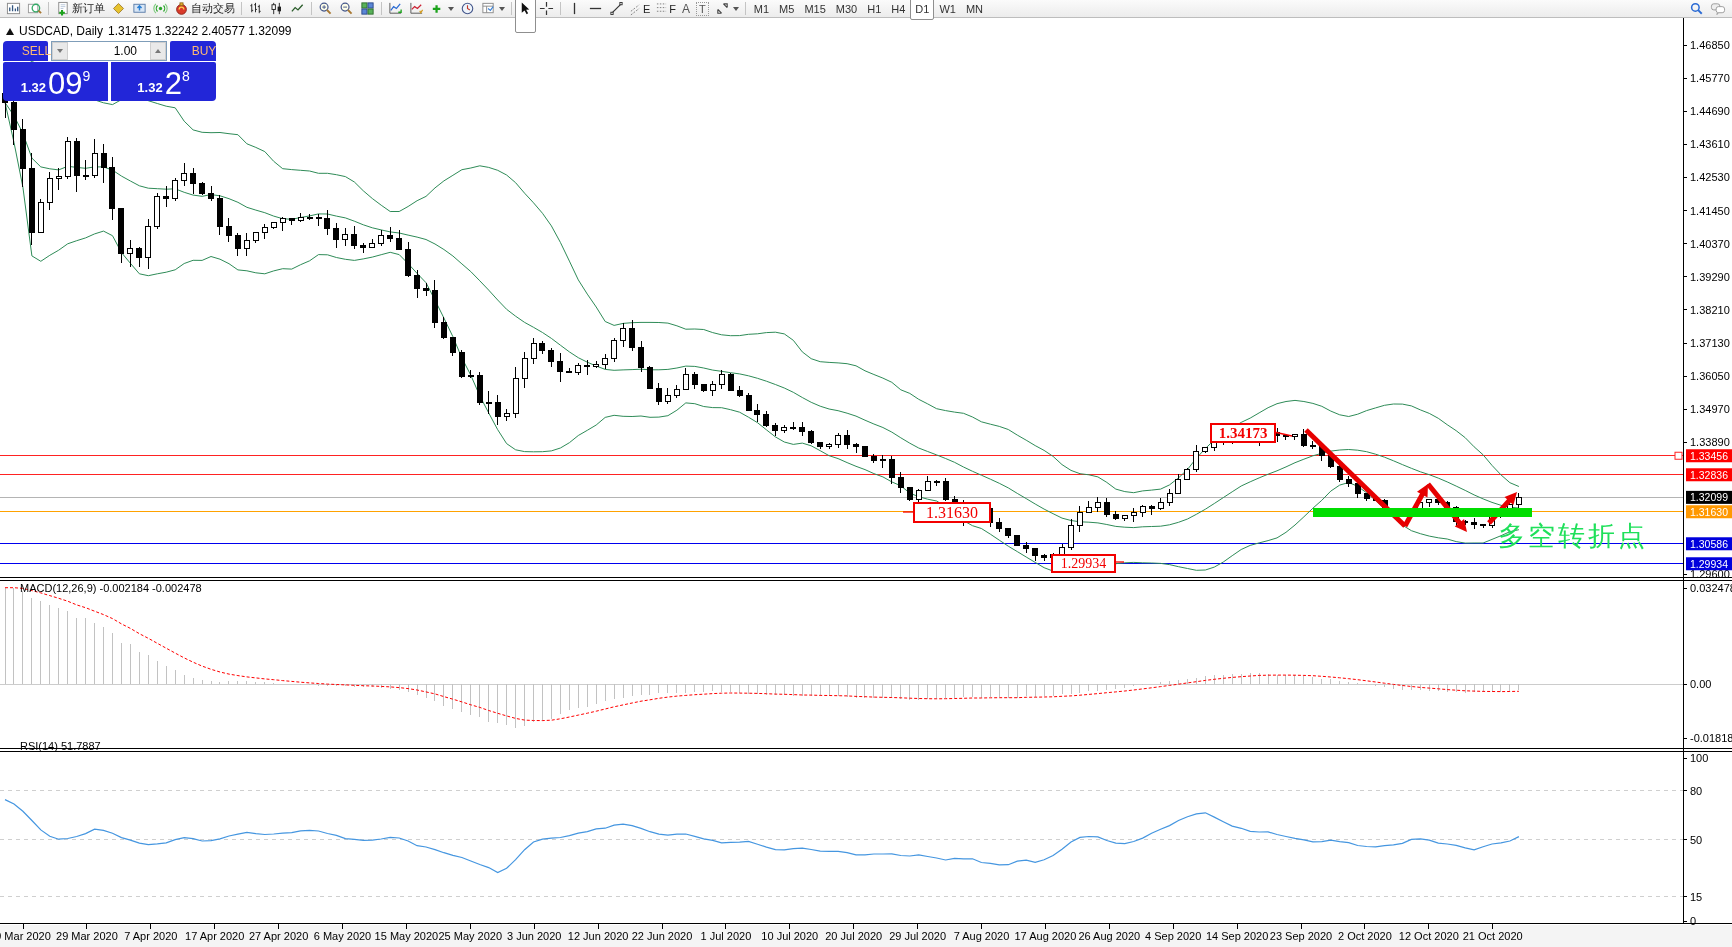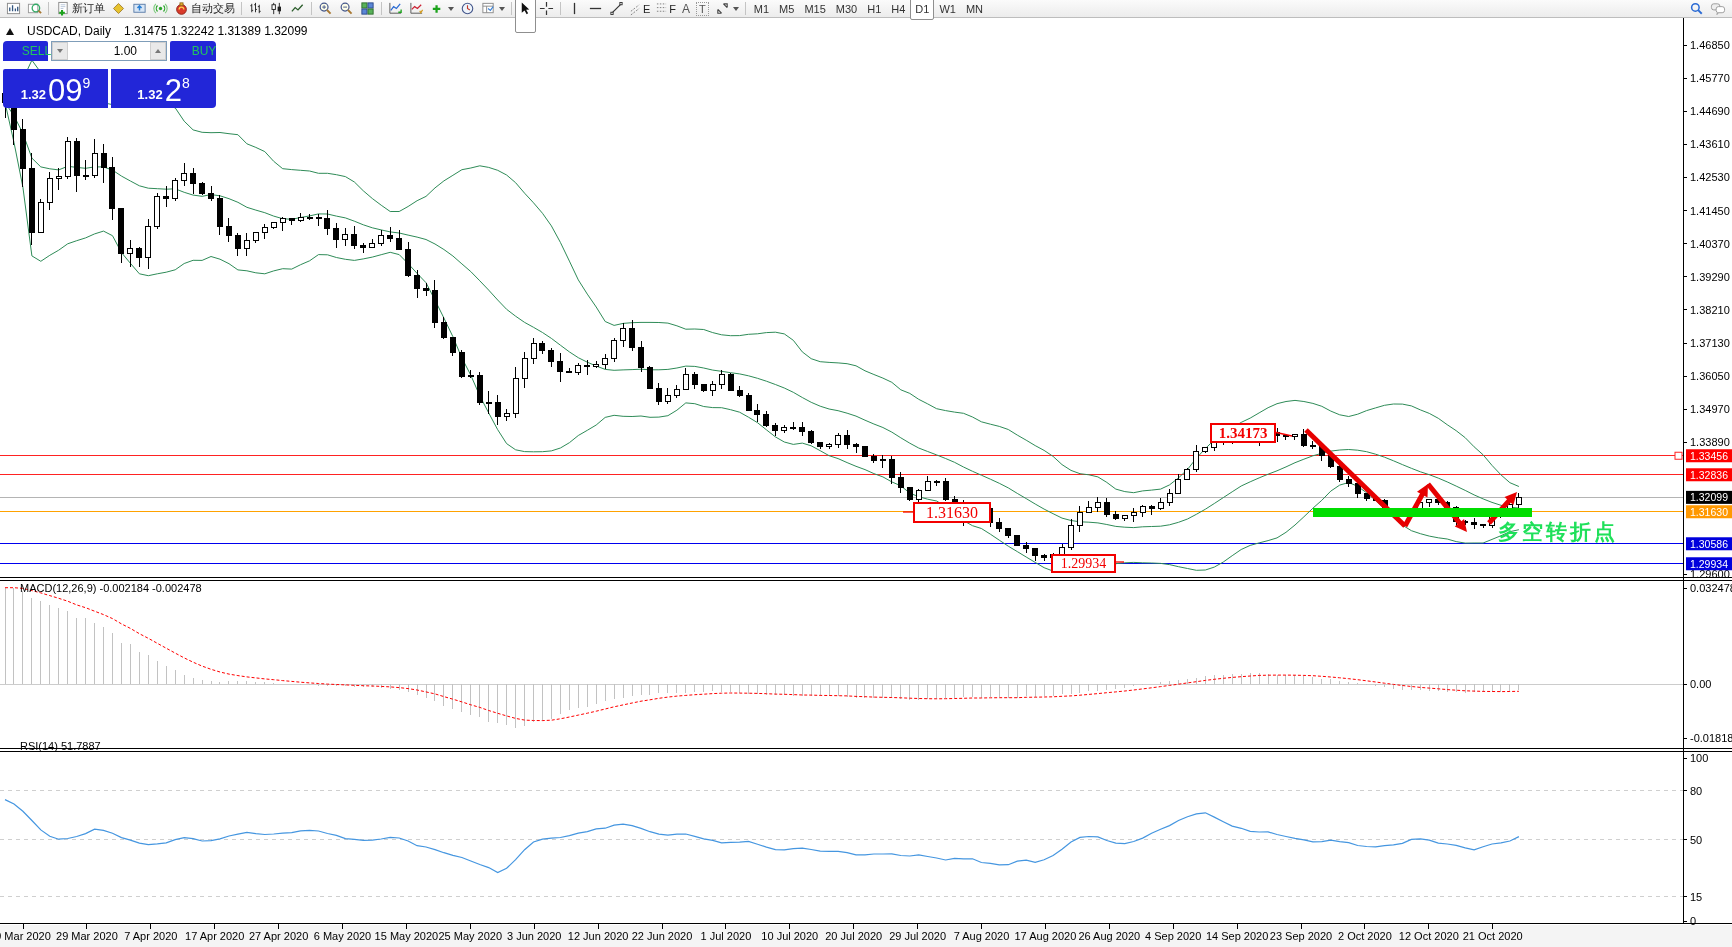--- a/index.html
+++ b/index.html
@@ -14,50 +14,50 @@
   .tb-btn.active{background:#fff;border-color:#8f8f8f;}
   .tb-sep{width:1px;height:13px;background:#c4c4c4;margin:0 3px;flex:none;}
   .tb-label{font-size:11px;}
   .tf{color:#333;padding:2px 4px;}
   .caret{width:0;height:0;border-left:3px solid transparent;border-right:3px solid transparent;
          border-top:4px solid #555;margin-left:1px;}
   .tb-right{margin-left:auto;display:flex;align-items:center;}
   .ic{display:block;}
   
   .symbol-line{position:absolute;left:6px;top:24px;z-index:3;font-size:12px;color:#000;
-               display:flex;align-items:center;gap:13px;}
+               display:flex;align-items:center;gap:5px;}
   .sym-marker{width:0;height:0;border-left:4px solid transparent;border-right:4px solid transparent;
               border-bottom:7px solid #111;}
   
   .trade-panel{position:absolute;left:3px;top:41px;width:213px;z-index:5;}
   .tp-row1{display:grid;grid-template-columns:45px 1fr 46px;gap:3px;height:20px;}
-  .tp-btn{background:var(--panel-blue,#2226d8);color:#22c55e;border:none;font:12px "Liberation Sans",sans-serif;
+  .tp-btn{background:var(--panel-blue,#2226d8);color:#fdba74;border:none;font:12px "Liberation Sans",sans-serif;
           display:flex;align-items:center;justify-content:center;cursor:pointer;padding-left:28px;}
   .tp-sell{border-radius:4px 2px 0 0;}
   .tp-buy{border-radius:2px 4px 0 0;}
   .tp-vol{background:#fff;border:1px solid #7f9db9;display:flex;align-items:stretch;box-sizing:border-box;}
   .tp-spin{width:14px;background:#e9e9e9;border:1px solid #cfcfcf;display:flex;align-items:center;
            justify-content:center;cursor:pointer;}
   .tri-dn{width:0;height:0;border-left:3px solid transparent;border-right:3px solid transparent;border-top:4px solid #777;}
   .tri-up{width:0;height:0;border-left:3px solid transparent;border-right:3px solid transparent;border-bottom:4px solid #777;}
   .tp-volval{flex:1;display:flex;align-items:center;justify-content:flex-end;padding-right:13px;font-size:12px;color:#000;}
-  .tp-row2{display:grid;grid-template-columns:1fr 1fr;gap:3px;height:39px;margin-top:8px;}
+  .tp-row2{display:grid;grid-template-columns:1fr 1fr;gap:3px;height:39px;margin-top:1px;}
   .tp-half{background:var(--panel-blue,#2226d8);color:#fff;display:flex;align-items:flex-end;
            justify-content:center;padding-bottom:3px;}
   .tp-half.sell{border-radius:2px 0 0 4px;}
   .tp-half.buy{border-radius:0 2px 4px 0;}
   .tp-prefix{font-size:13px;font-weight:bold;margin:0 2px 3px 0;}
   .tp-big{font-size:31px;line-height:29px;}
   .tp-sup{font-size:14px;position:relative;top:-14px;}
   
   .ind-label{position:absolute;z-index:3;font-size:11px;color:#000;margin-left:16px;}
   .ann-box{position:absolute;z-index:4;background:#fff;border:2px solid #f30000;color:#f30000;
            text-align:center;font-family:"Liberation Serif",serif;}
-  .ann-note{position:absolute;z-index:4;color:var(--note-green,#1fe05a);font-weight:bold;
-            font-size:21px;letter-spacing:3px;white-space:nowrap;}
+  .ann-note{position:absolute;z-index:4;color:var(--note-green,#1fe05a);font-weight:normal;
+            font-size:27px;letter-spacing:3px;white-space:nowrap;}
   svg text{font-family:"Liberation Sans",sans-serif;}
 </style>
 </head>
 <body>
 
 <div class="screen">
 
   <div class="toolbar">
     <span class="tb-btn">
         <svg class="ic" width="15" height="15" viewBox="0 0 16 16">
@@ -932,21 +932,21 @@
         <line x1="1428.8" y1="923.5" x2="1428.8" y2="928.5" stroke="#000" shape-rendering="crispEdges"></line>
         <text x="1428.8" y="940" font-size="11" fill="#000" text-anchor="middle">12 Oct 2020</text>
         <line x1="1492.7" y1="923.5" x2="1492.7" y2="928.5" stroke="#000" shape-rendering="crispEdges"></line>
         <text x="1492.7" y="940" font-size="11" fill="#000" text-anchor="middle">21 Oct 2020</text>
       </g>
     </svg>
 
   <div class="symbol-line">
     <span class="sym-marker"></span>
     <span>USDCAD, Daily</span>
-    <span>1.31475 1.32242 1.31389 1.32099</span>
+    <span>1.31475 1.32242 2.40577 1.32099</span>
   </div>
 
   <div class="trade-panel">
     <div class="tp-row1">
       <button class="tp-btn tp-sell">SELL</button>
       <div class="tp-vol">
         <span class="tp-spin">
             <span class="tri-dn"></span>
           </span>
         <span class="tp-volval">1.00</span>

